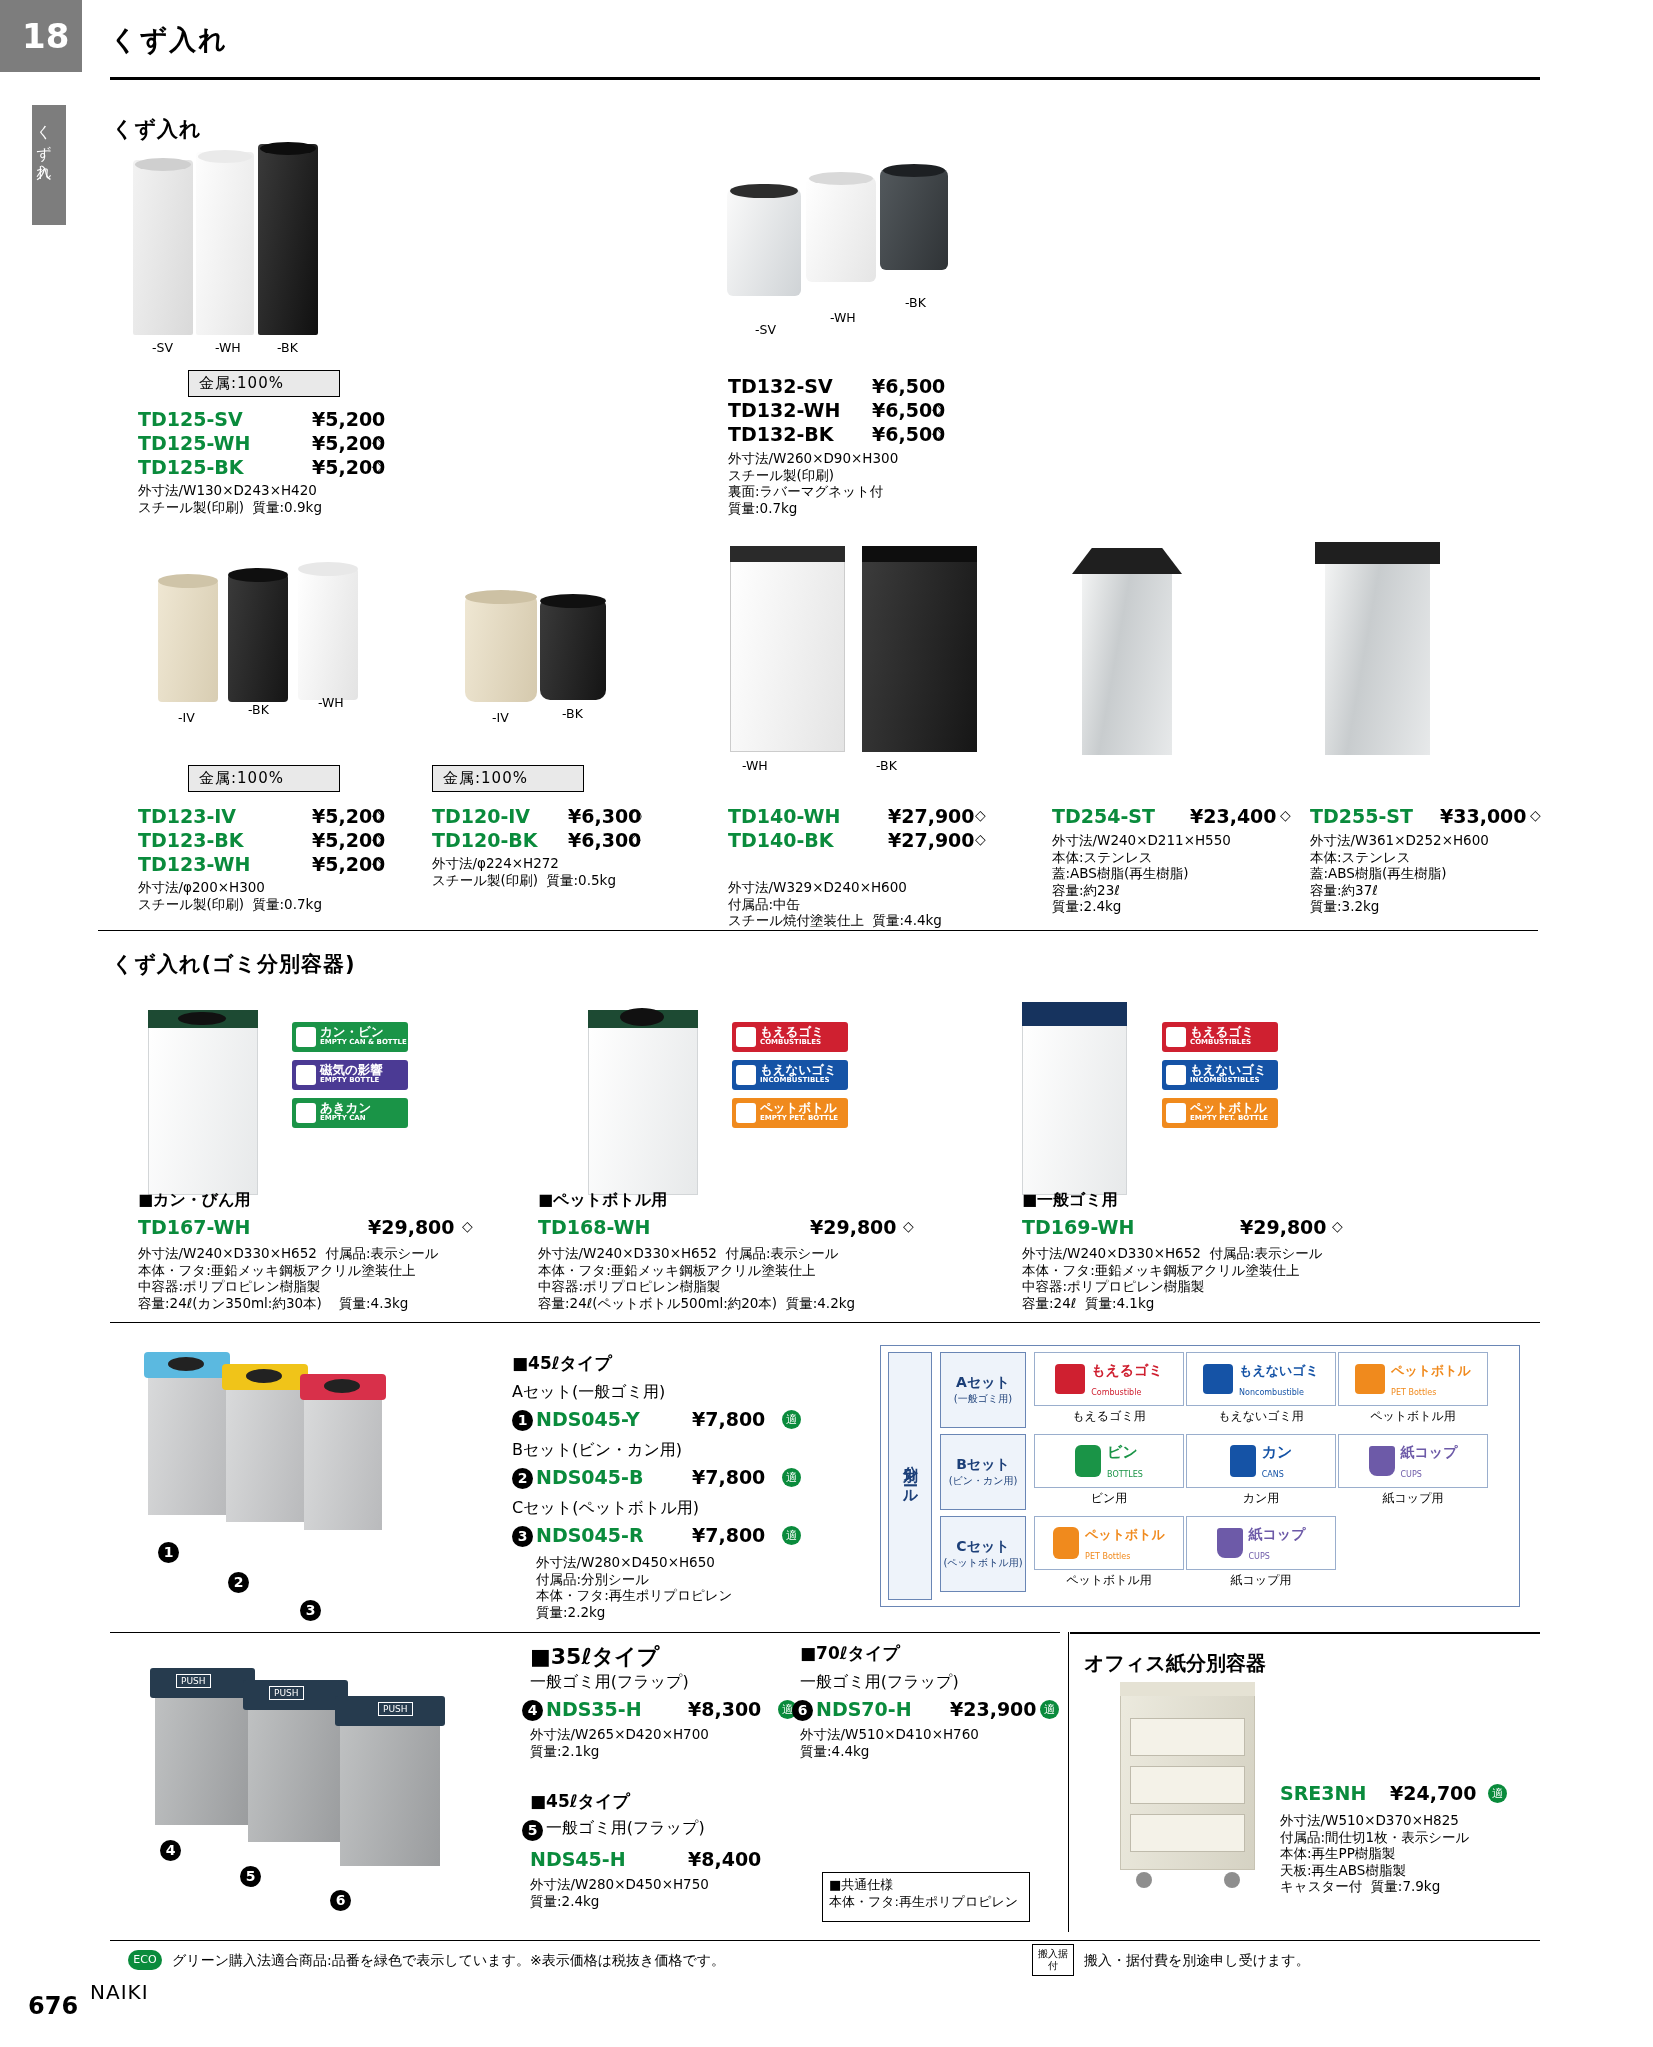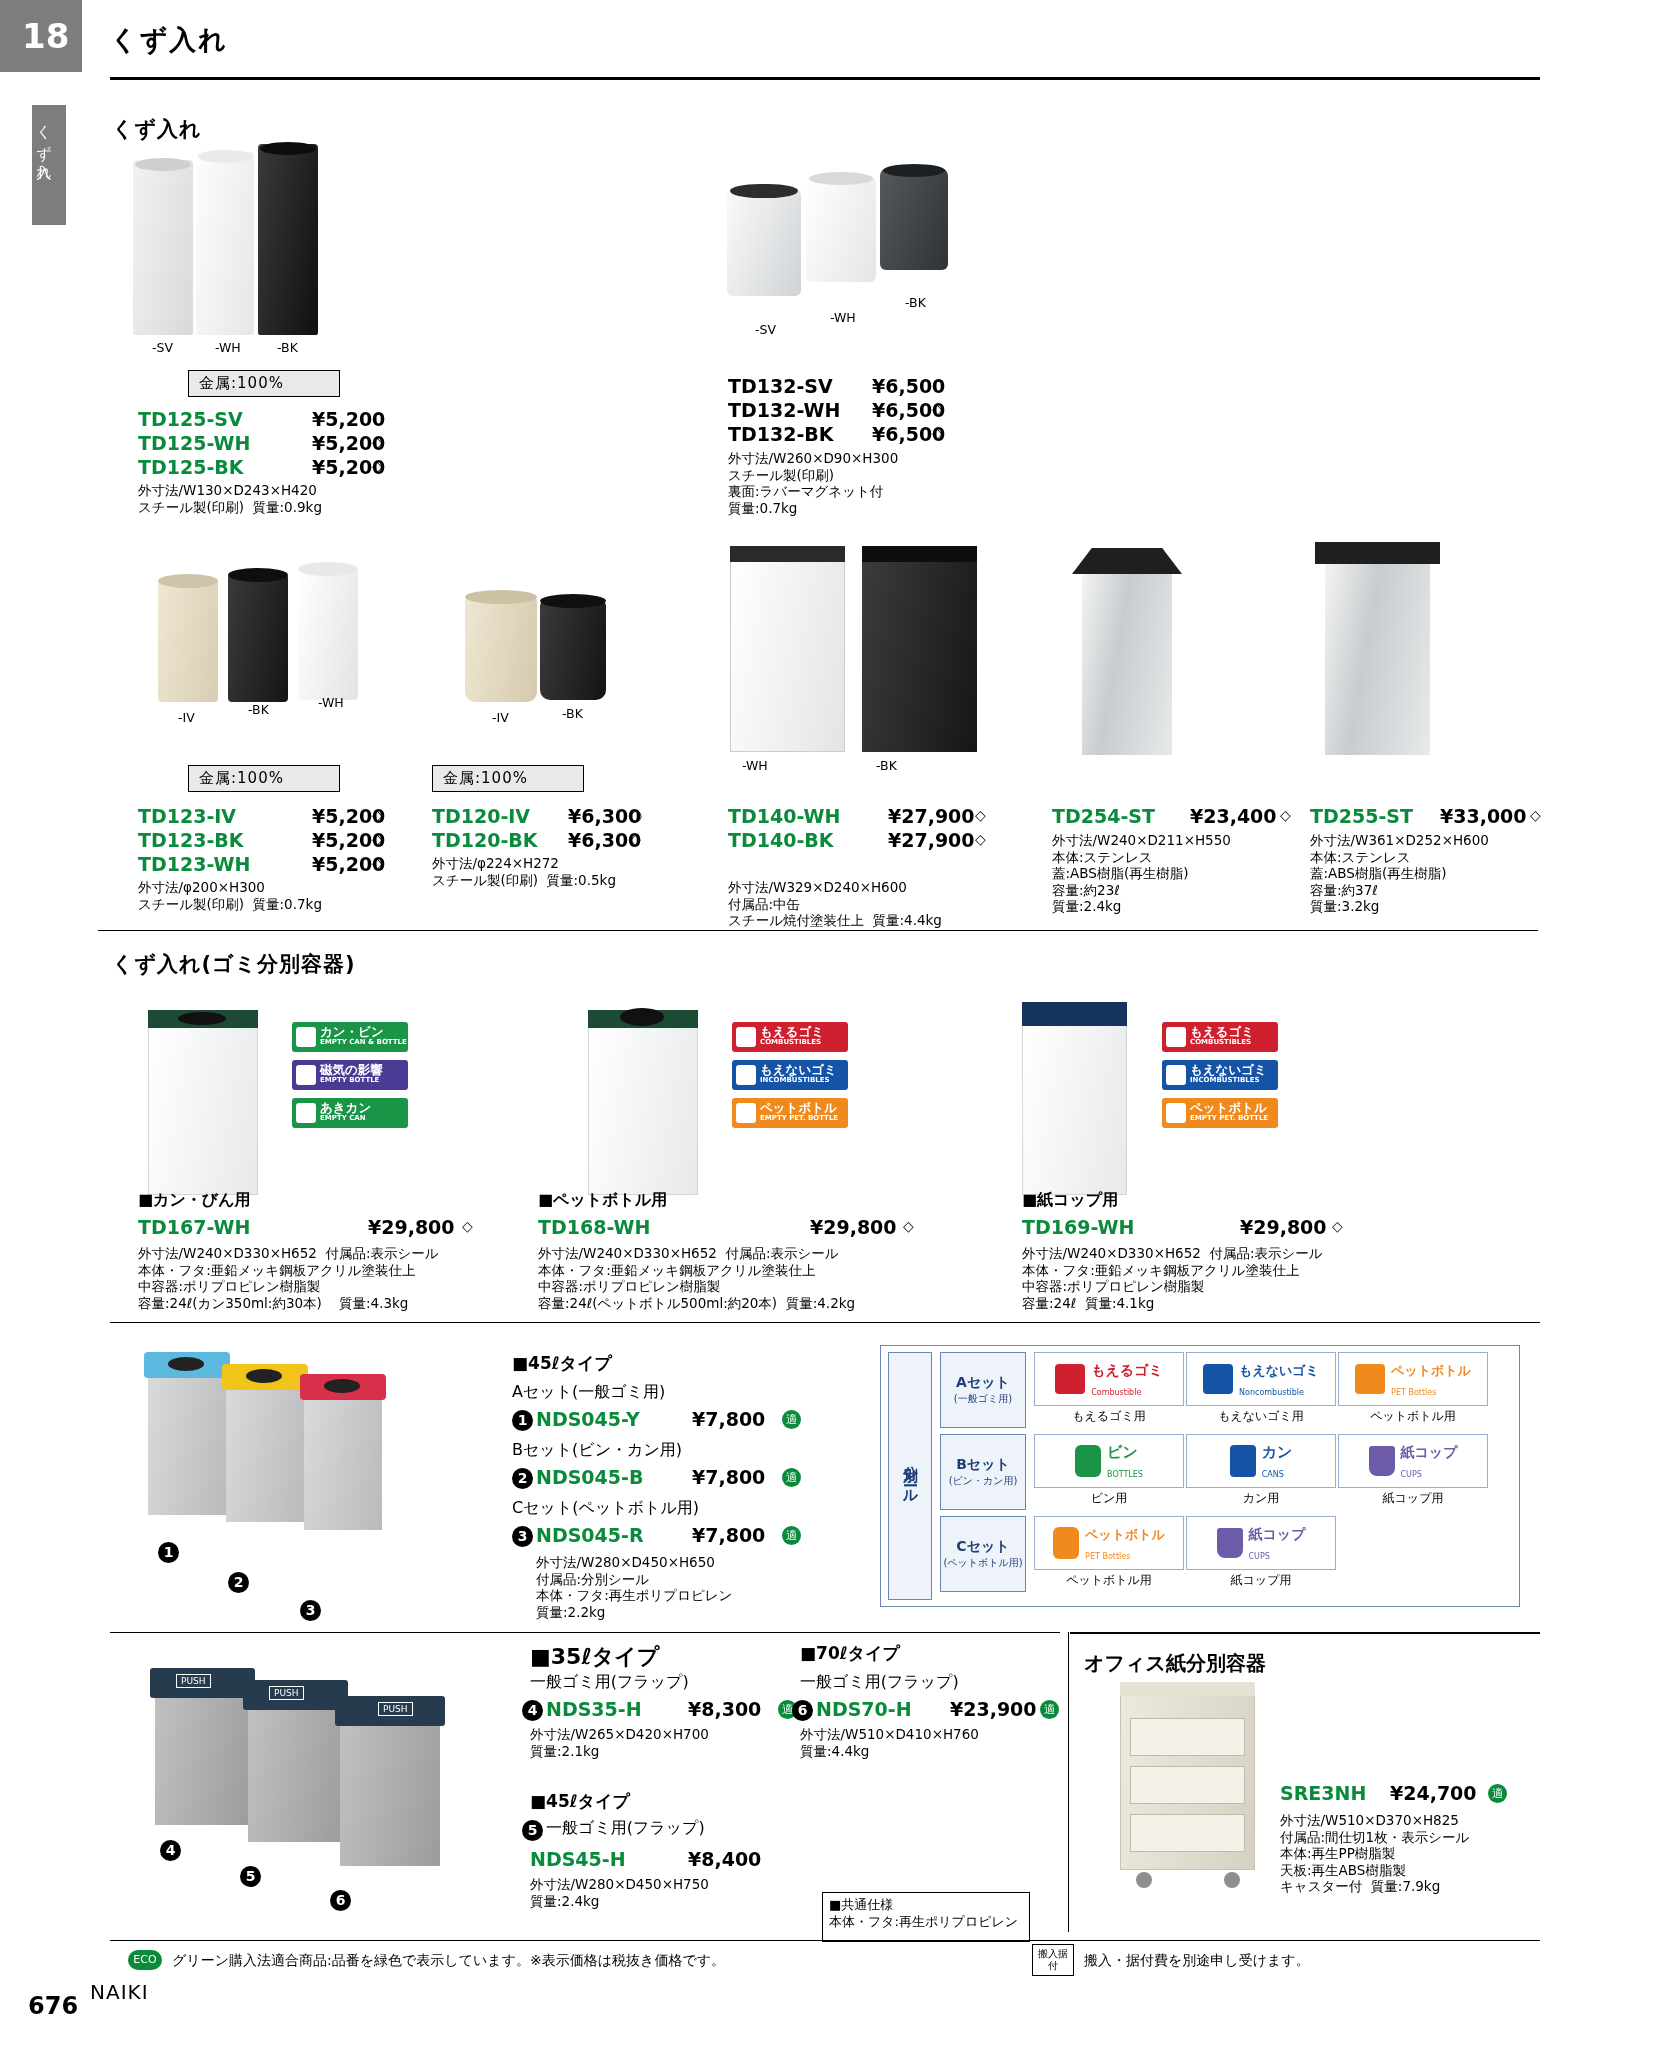--- a/index.html
+++ b/index.html
@@ -307,21 +307,21 @@
         <i>INCOMBUSTIBLES</i>
       </span>
   </div>
   <div class="slab" style="left:1162px;top:1098px;width:116px;height:30px;background:#f08a1d;">
     <span class="ic"></span>
     <span class="tx">
         <b>ペットボトル</b>
         <i>EMPTY PET. BOTTLE</i>
       </span>
   </div>
-  <div class="t" style="left:1022px;top:1190px;font-size:16px;font-weight:bold;">■紙コップ用</div>
+  <div class="t" style="left:1022px;top:1190px;font-size:16px;font-weight:bold;">■一般ゴミ用</div>
   <div class="t code" style="left:1022px;top:1216px;">TD169-WH</div>
   <div class="t price" style="left:1240px;top:1216px;">¥29,800</div>
   <div class="t mark" style="left:1332px;top:1218px;">◇</div>
   <div class="t spec" style="left:1022px;top:1245px;">外寸法/W240×D330×H652  付属品:表示シール
 本体・フタ:亜鉛メッキ鋼板アクリル塗装仕上
 中容器:ポリプロピレン樹脂製
 容量:24ℓ  質量:4.1kg</div>
 
   <div class="hr" style="left:110px;top:1322px;width:1430px;"></div>
 
@@ -473,21 +473,21 @@
 
   <div class="t" style="left:800px;top:1642px;font-size:17px;font-weight:bold;">■70ℓタイプ</div>
   <div class="t" style="left:800px;top:1672px;font-size:16px;">一般ゴミ用(フラップ)</div>
   <div class="cnum" style="left:792px;top:1700px;">6</div>
   <div class="t code" style="left:816px;top:1698px;">NDS70-H</div>
   <div class="t price" style="left:950px;top:1698px;">¥23,900</div>
   <div class="eco" style="left:1040px;top:1700px;">適</div>
   <div class="t spec" style="left:800px;top:1726px;">外寸法/W510×D410×H760
 質量:4.4kg</div>
 
-  <div class="boxlite" style="left:822px;top:1872px;width:208px;height:50px;margin-top:20px;"><span style="white-space:pre;">■共通仕様
+  <div class="boxlite" style="left:822px;top:1872px;width:208px;height:50px;"><span style="white-space:pre;">■共通仕様
 本体・フタ:再生ポリプロピレン</span></div>
 
   <div class="opbox-title" style="left:1084px;top:1650px;">オフィス紙分別容器</div>
   <div class="ph" style="left:1120px;top:1690px;width:135px;height:180px;background:linear-gradient(100deg,#eceade,#d5d2c3);border:1px solid #c7c3b3;box-sizing:border-box;"></div>
   <div class="ph" style="left:1120px;top:1682px;width:135px;height:14px;background:#e5e2d4;"></div>
   <div class="ph" style="left:1130px;top:1718px;width:115px;height:38px;background:#f4f2e8;border:1px solid #bfbbac;box-sizing:border-box;"></div>
   <div class="ph" style="left:1130px;top:1766px;width:115px;height:38px;background:#f4f2e8;border:1px solid #bfbbac;box-sizing:border-box;"></div>
   <div class="ph" style="left:1130px;top:1814px;width:115px;height:38px;background:#f4f2e8;border:1px solid #bfbbac;box-sizing:border-box;"></div>
   <div class="ph" style="left:1136px;top:1872px;width:16px;height:16px;background:#8e8e8e;border-radius:50%;"></div>
   <div class="ph" style="left:1224px;top:1872px;width:16px;height:16px;background:#8e8e8e;border-radius:50%;"></div>

